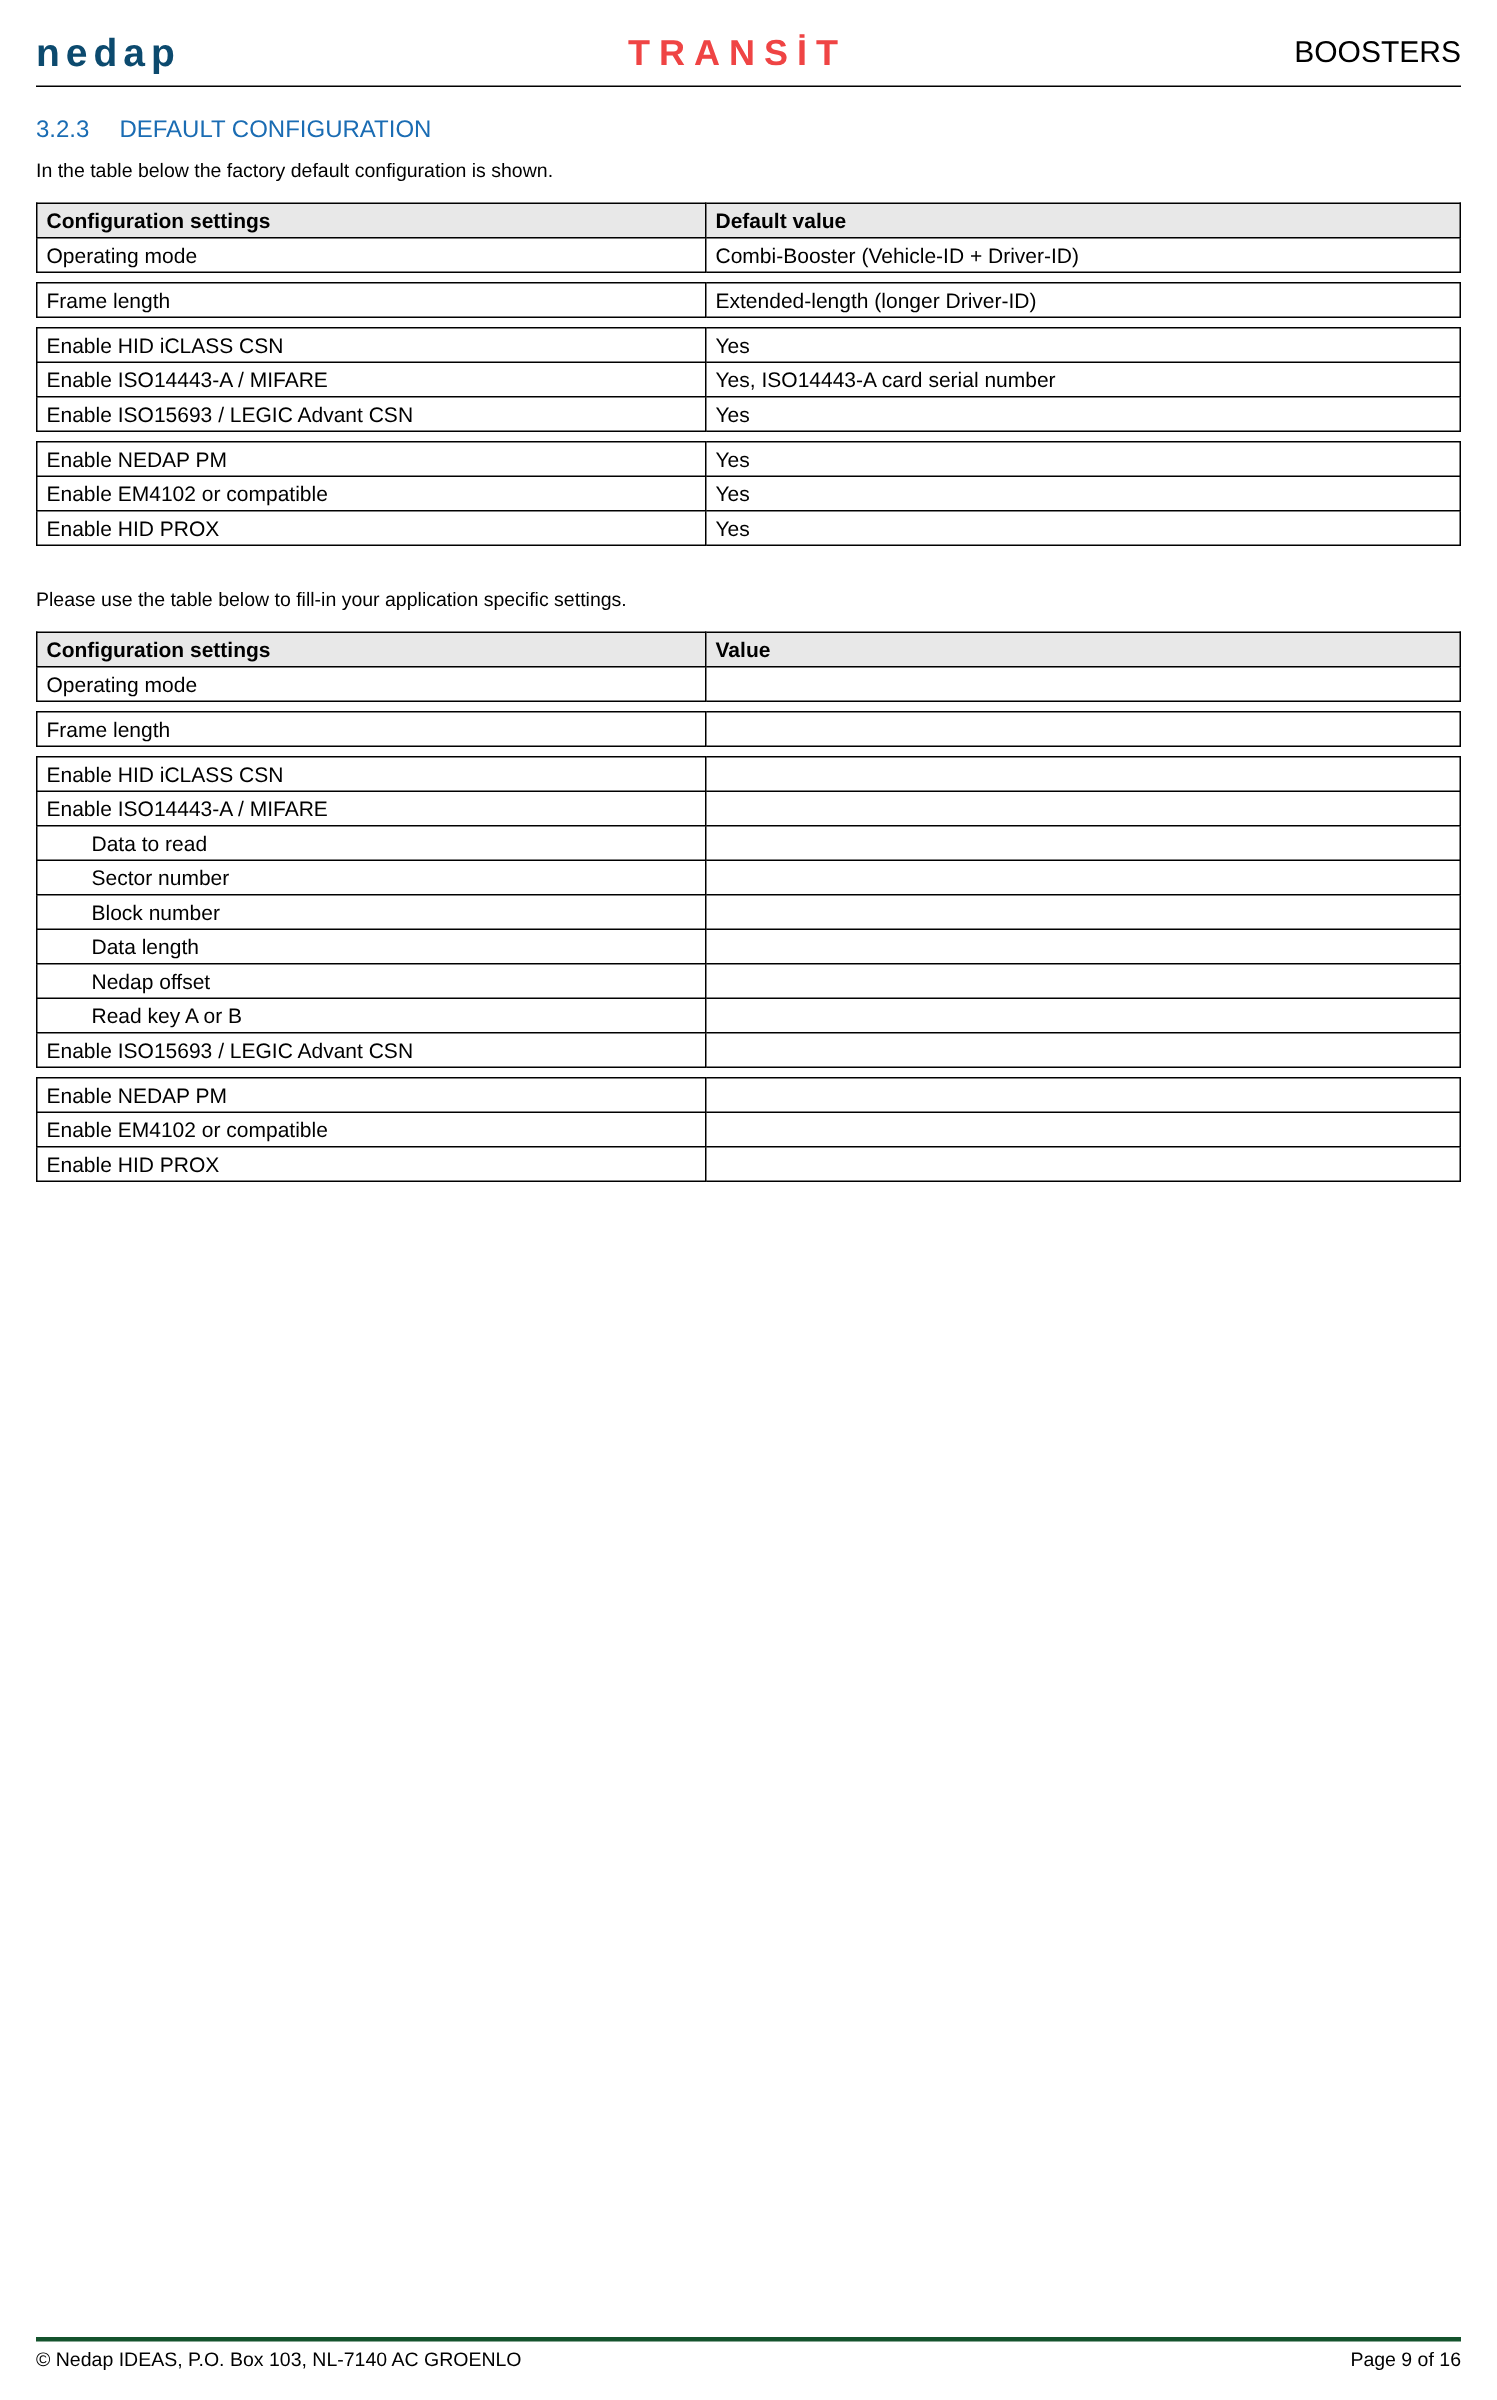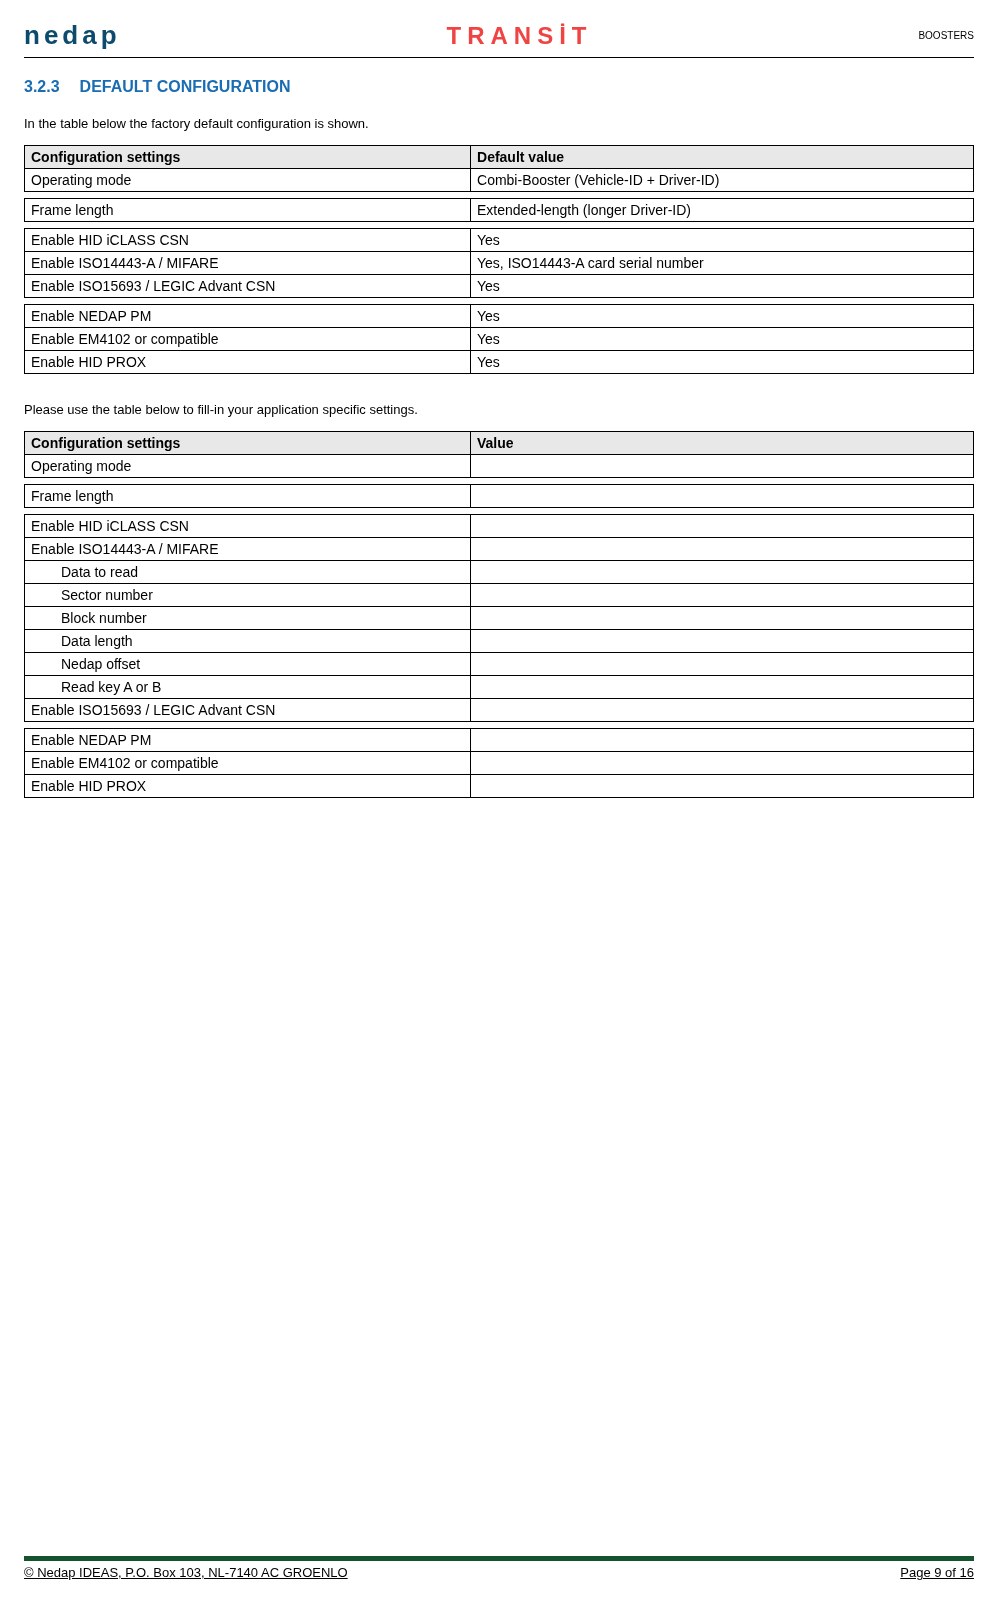--- a/index.html
+++ b/index.html
@@ -30,27 +30,27 @@
       font-weight: bold;
     }
     .logo-center {
       font-size: 24px;
       font-weight: bold;
       letter-spacing: 6px;
       color: #ef4444;
       position: relative;
     }
     .header-right {
-      font-size: 10px;
+      font-size: 20px;
     }
     .section-title {
       color: #1a6cb3;
-      font-weight: bold;
+      font-weight: normal;
       font-size: 16px;
-      margin-bottom: 20px;
+      margin-bottom: 10px;
     }
     .section-num {
       margin-right: 20px;
     }
     .intro-text {
       margin-bottom: 14px;
       font-size: 13px;
     }
     table {
       width: 100%;
@@ -71,26 +71,25 @@
     }
     td.col1 { width: 47%; }
     td.col2 { width: 53%; }
     .tbl-wrap { margin-bottom: 28px; }
     .indent { padding-left: 36px; }
     .footer {
       position: absolute;
       bottom: 20px;
       left: 24px;
       right: 24px;
-      border-top: 5px solid #14532d;
+      border-top: 3px solid #14532d;
       padding-top: 4px;
       display: flex;
       justify-content: space-between;
       font-size: 13px;
-      text-decoration: underline;
     }
   </style>
 </head>
 <body>
 
 <div class="header">
   <div class="logo-left">nedap</div>
   <div class="logo-center">
     <span>TRANS</span><span style="display:inline-block;position:relative;">İ</span><span>T</span>
   </div>

